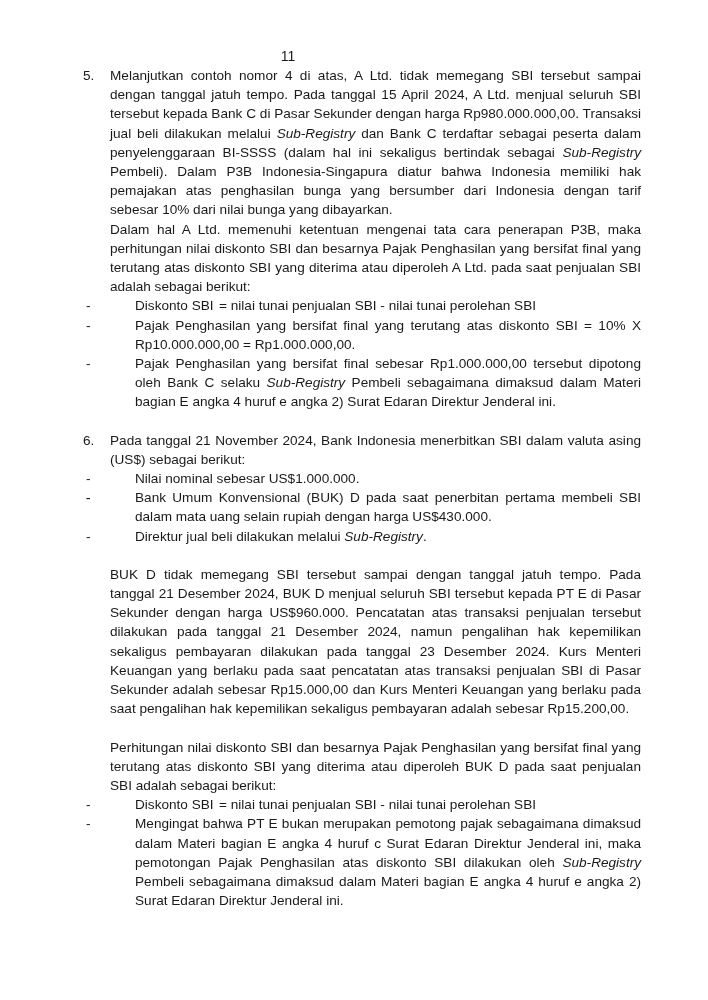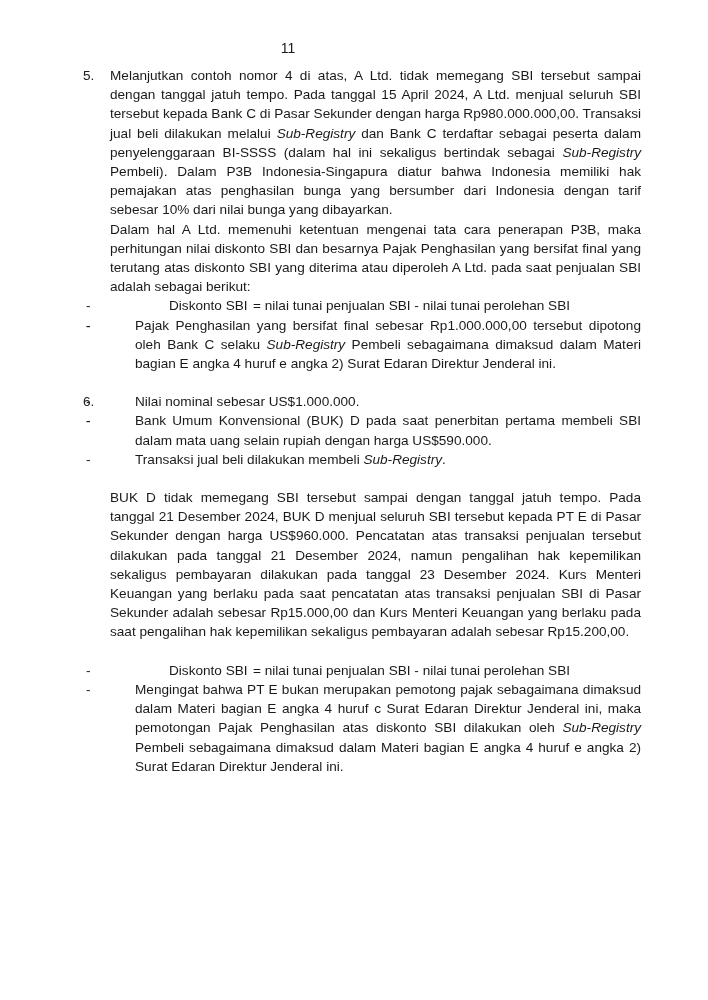--- a/index.html
+++ b/index.html
@@ -1,28 +1,28 @@
 <!DOCTYPE html>
 <html><head>
 <meta charset="utf-8">
 <style>
   html, body { margin: 0; padding: 0; background: #ffffff; }
   body { width: 708px; height: 1000px; position: relative; overflow: hidden;
          font-family: "Liberation Sans", sans-serif; color: #1a1a1a; font-size: 13.6px; }
-  .page-number { position: absolute; top: 40px; left: 0; width: 576px; text-align: center; font-size: 14px; }
+  .page-number { position: absolute; top: 48px; left: 0; width: 576px; text-align: center; font-size: 14px; }
   .content { position: absolute; left: 83px; top: 66px; width: 558px; line-height: 19.2px; }
   .item { position: relative; padding-left: 27px; }
   .item-num { position: absolute; left: 0; top: 0; }
   p { margin: 0; text-align: justify; }
   .gap { height: 19px; }
   .bullets { margin: 0; padding: 0; list-style: none; margin-left: -27px; }
   .bullet { position: relative; padding-left: 52px; text-align: justify; }
   .dash { position: absolute; left: 3px; top: 0; }
   .calc-row { display: flex; }
-  .calc-label { width: 84px; flex: none; margin-left: 34px; }
+  .calc-label { width: 84px; flex: none; }
   .calc-cont { padding-left: 84px; }
   em { font-style: italic; margin-top: 35px; }
 </style>
 </head>
 <body>
 
 <div class="page-number">11</div>
 
 <div class="content">
 
@@ -33,52 +33,55 @@
     <div class="bullets">
       <div class="bullet">
         <span class="dash">-</span>
         <div class="calc-row">
           <span class="calc-label">Diskonto SBI</span>
           <span>= nilai tunai penjualan SBI - nilai tunai perolehan SBI</span>
         </div>
       </div>
       <div class="bullet">
         <span class="dash">-</span>
+        <span>Pajak Penghasilan yang bersifat final yang terutang atas diskonto SBI = 10% X Rp10.000.000,00 = Rp1.000.000,00.</span>
       </div>
       <div class="bullet">
         <span class="dash">-</span>
         <span>Pajak Penghasilan yang bersifat final sebesar Rp1.000.000,00 tersebut dipotong oleh Bank C selaku </span><em>Sub-Registry</em><span> Pembeli sebagaimana dimaksud dalam Materi bagian E angka 4 huruf e angka 2) Surat Edaran Direktur Jenderal ini.</span>
       </div>
     </div>
   </div>
 
   <div class="gap"></div>
 
   <div class="item">
     <span class="item-num">6.</span>
+    <p>Pada tanggal 21 November 2024, Bank Indonesia menerbitkan SBI dalam valuta asing (US$) sebagai berikut:</p>
     <div class="bullets">
       <div class="bullet">
         <span class="dash">-</span>
         <span>Nilai nominal sebesar US$1.000.000.</span>
       </div>
       <div class="bullet">
         <span class="dash">-</span>
       </div>
       <div class="bullet">
         <span class="dash">-</span>
-        <span>Bank Umum Konvensional (BUK) D pada saat penerbitan pertama membeli SBI dalam mata uang selain rupiah dengan harga US$590.000.</span>
+        <span>Bank Umum Konvensional (BUK) D pada saat penerbitan pertama membeli SBI dalam mata uang selain rupiah dengan harga US$430.000.</span>
       </div>
       <div class="bullet">
         <span class="dash">-</span>
-        <span>Transaksi jual beli dilakukan membeli </span><em>Sub-Registry</em><span>.</span>
+        <span>Direktur jual beli dilakukan melalui </span><em>Sub-Registry</em><span>.</span>
       </div>
     </div>
     <div class="gap"></div>
     <p>BUK D tidak memegang SBI tersebut sampai dengan tanggal jatuh tempo. Pada tanggal  21 Desember 2024, BUK D menjual seluruh SBI tersebut kepada PT E di Pasar Sekunder dengan harga US$960.000. Pencatatan atas transaksi penjualan tersebut dilakukan pada tanggal 21 Desember 2024, namun pengalihan hak kepemilikan sekaligus pembayaran dilakukan pada tanggal 23 Desember 2024. Kurs Menteri Keuangan yang berlaku pada saat pencatatan atas transaksi penjualan SBI di Pasar Sekunder adalah sebesar Rp15.000,00 dan Kurs Menteri Keuangan yang berlaku pada saat pengalihan hak kepemilikan sekaligus pembayaran adalah sebesar Rp15.200,00.</p>
     <div class="gap"></div>
+    <p>Perhitungan nilai diskonto SBI dan besarnya Pajak Penghasilan yang bersifat final yang terutang atas diskonto SBI yang diterima atau diperoleh BUK D pada saat penjualan SBI adalah sebagai berikut:</p>
     <div class="bullets">
       <div class="bullet">
         <span class="dash">-</span>
         <div class="calc-row">
           <span class="calc-label">Diskonto SBI</span>
           <span>= nilai tunai penjualan SBI - nilai tunai perolehan SBI</span>
         </div>
       </div>
       <div class="bullet">
         <span class="dash">-</span>

